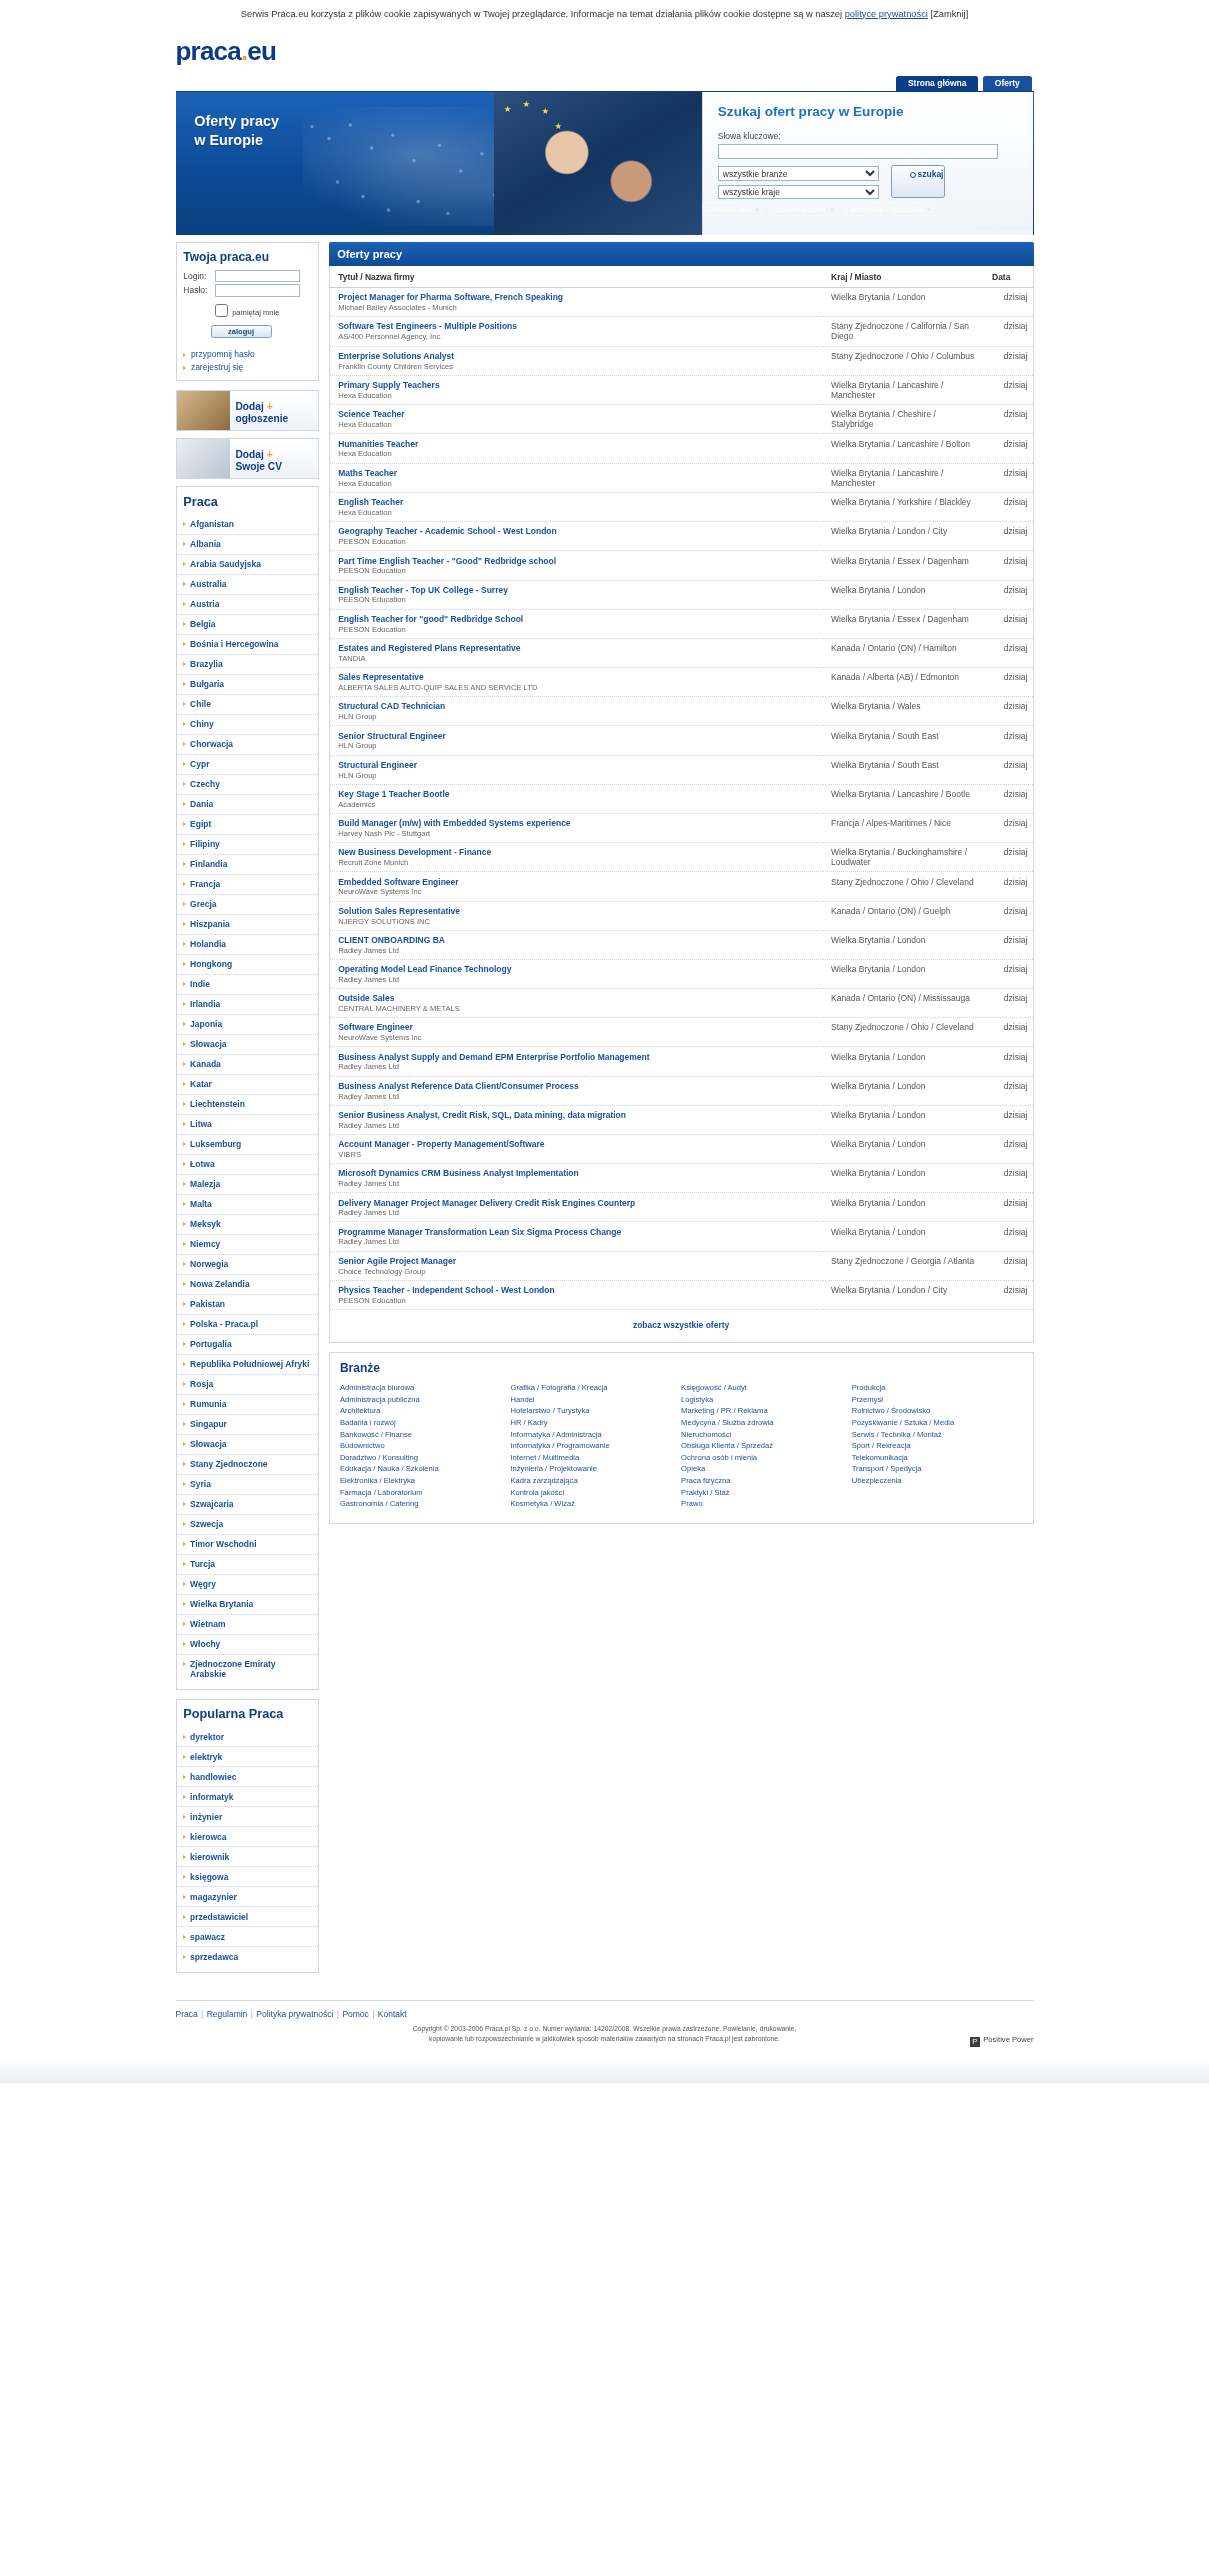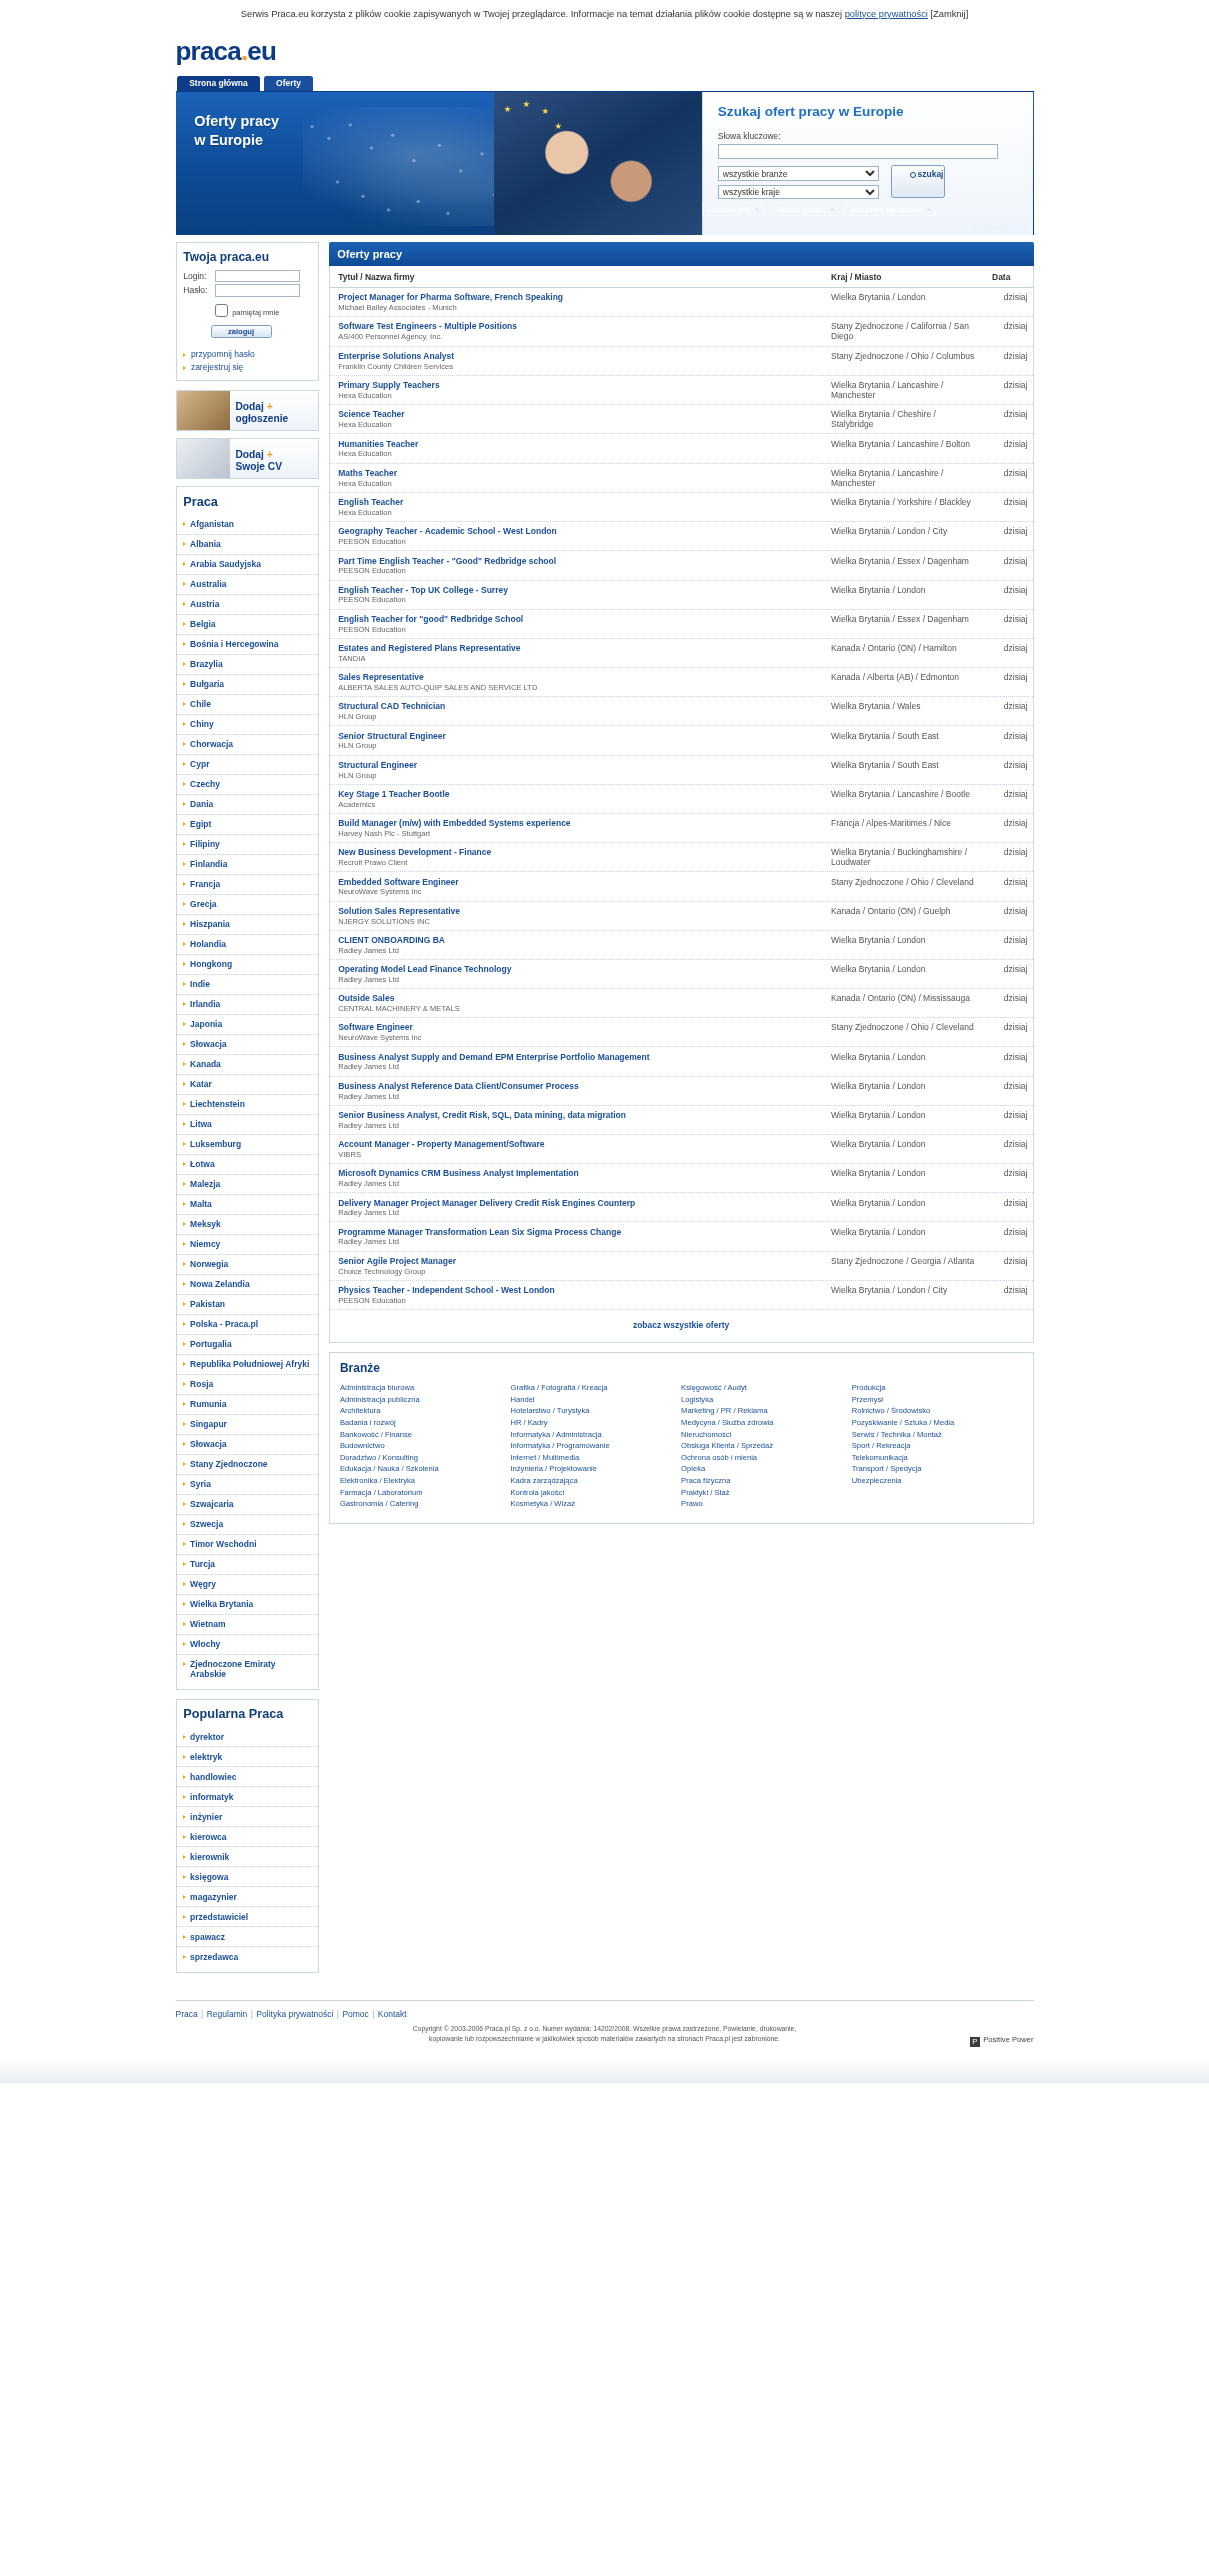--- a/index.html
+++ b/index.html
@@ -34,21 +34,21 @@
     font-size:26px;
     font-weight:bold;
     color:#0b3b86;
     letter-spacing:-0.8px;
     font-family:"Liberation Sans", sans-serif;
   }
   .logo .dot { color:#f5a21c; }
   .logo .eu { color:#0b3b86; }
 
   
-  .tabs { height:15.3px; position:relative; margin-left:1.7px; }
+  .tabs { height:15.3px; position:relative; margin-left:1.7px;text-align:right; }
   .tab {
     display:inline-block;
     height:15.3px;
     line-height:15.3px;
     padding:0 12px;
     font-size:8.5px;
     font-weight:bold;
     color:#ffffff;
     background:#1a4f9e;
     margin-right:1.7px;
@@ -756,21 +756,21 @@
                   <td class="t-title">
                     <a href="#">Build Manager (m/w) with Embedded Systems experience</a>
                     <span class="comp">Harvey Nash Plc - Stuttgart</span>
                   </td>
                   <td class="t-loc">Francja / Alpes-Maritimes / Nice</td>
                   <td class="t-date">dzisiaj</td>
                 </tr>
                 <tr>
                   <td class="t-title">
                     <a href="#">New Business Development - Finance</a>
-                    <span class="comp">Recruit Prawo Client</span>
+                    <span class="comp">Recruit Zone Munich</span>
                   </td>
                   <td class="t-loc">Wielka Brytania / Buckinghamshire / Loudwater</td>
                   <td class="t-date">dzisiaj</td>
                 </tr>
                 <tr>
                   <td class="t-title">
                     <a href="#">Embedded Software Engineer</a>
                     <span class="comp">NeuroWave Systems Inc</span>
                   </td>
                   <td class="t-loc">Stany Zjednoczone / Ohio / Cleveland</td>

